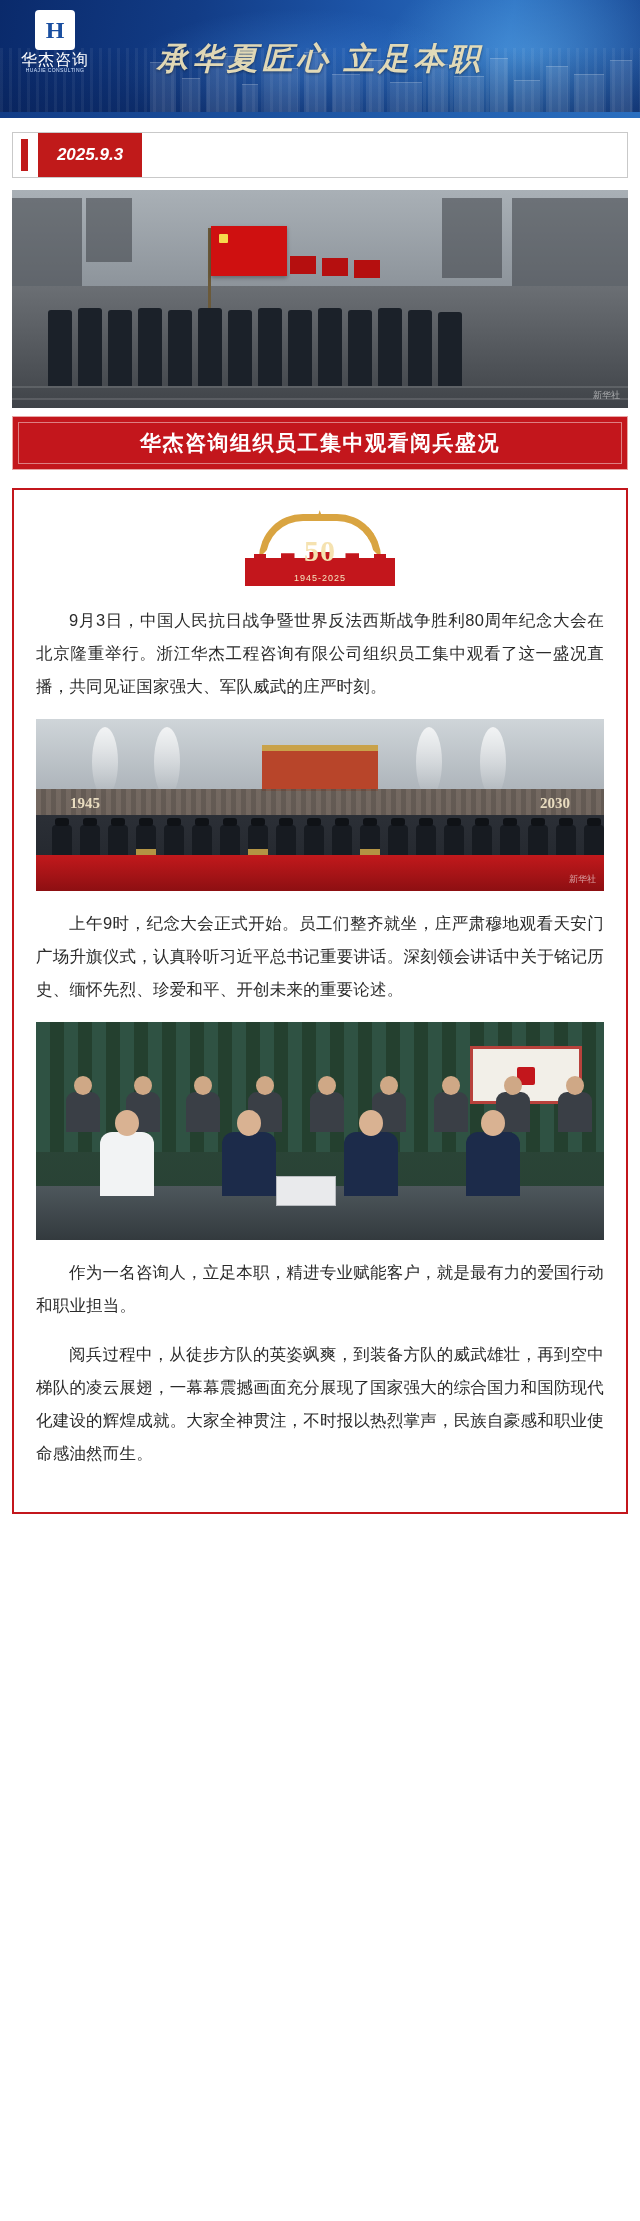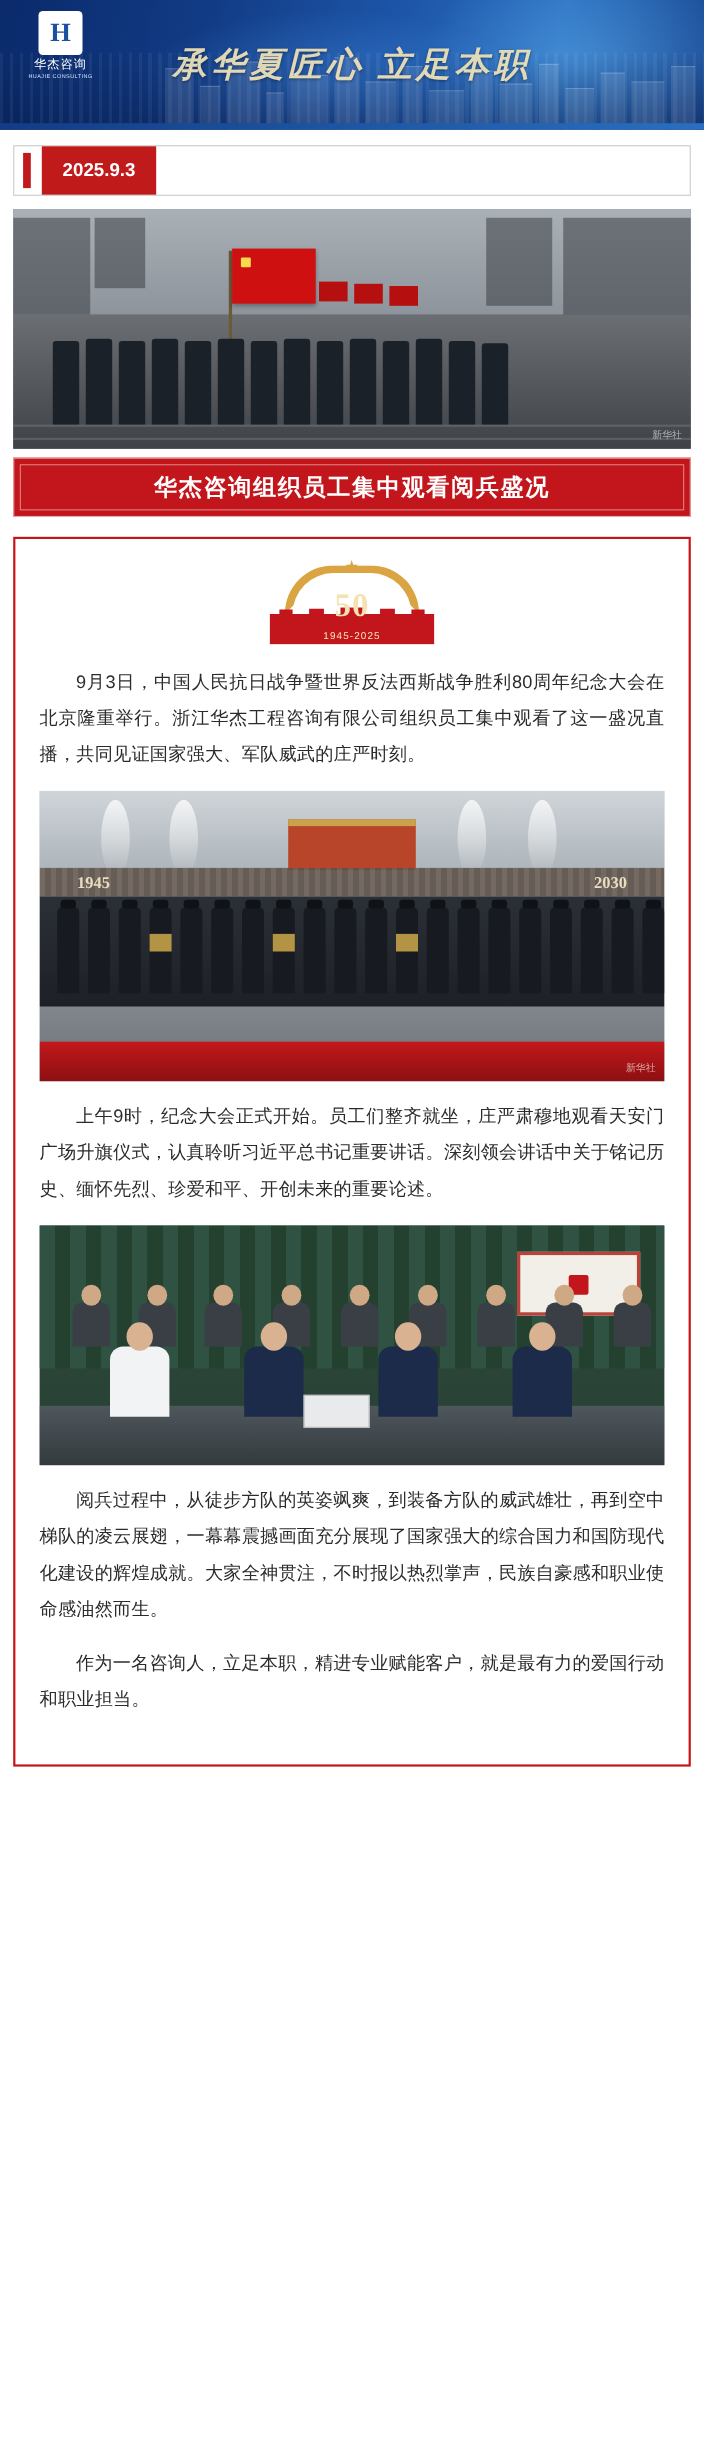--- a/index.html
+++ b/index.html
@@ -46,21 +46,21 @@
     background: #ffffff;
     border-radius: 4px;
     position: relative;
     display:flex; align-items:center; justify-content:center;
   }
   .logo-mark span {
     font-size: 24px; font-weight: bold; color: #1b4fa0;
     font-family: "Liberation Serif", serif; line-height: 1;
   }
   .logo-cn {
-    font-size: 11px; color: #fff; letter-spacing: 1px; line-height: 13px;
+    font-size: 16px; color: #fff; letter-spacing: 1px; line-height: 13px;
     font-family: "Liberation Sans", sans-serif;
   }
   .logo-en {
     font-size: 5px; color: #cfe2ff; letter-spacing: 0.4px; line-height: 8px;
   }
   .banner-slogan {
     position: absolute; left: 40px; top: 38px; width: 560px; z-index: 4;
     font-family: "Liberation Serif", serif;
     font-size: 31px; letter-spacing: 4px;
     color: #f0e3b8;
@@ -87,21 +87,21 @@
   .titlebar .accent {
     width: 7px; background: #c01a1a; margin: 6px 10px 6px 8px;
   }
   .titlebar .t-text {
     flex: 1; display: flex; align-items: center;
     font-size: 19px; font-weight: bold; letter-spacing: 1px; color: #111;
   }
   .titlebar .t-date {
     background: #c01a1a; color: #fff;
     display: flex; align-items: center; justify-content: center;
-    font-size: 17px; font-weight: bold; 
+    font-size: 17px; font-weight: bold; font-style: italic;
     padding: 0 12px; min-width: 104px;
   }
 
   
   .hero-wrap { margin: 12px 12px 0 12px; }
   .hero {
     position: relative; width: 616px; height: 218px; overflow: hidden;
     background: linear-gradient(180deg,#8e9399 0%, #6f7479 45%, #4e5257 100%);
   }
   .hero .sky { position:absolute; left:0; top:0; width:616px; height:96px;
@@ -199,21 +199,21 @@
     color: #2b2b2b;
     text-align: justify;
     margin-bottom: 16px;
     letter-spacing: 0.2px;
   }
   p.indent { text-indent: 2em; }
 
   
   .photo { width: 100%; position: relative; overflow: hidden; margin: 4px 0 16px; }
 
-  .photo.p1 { height: 264px; background: linear-gradient(180deg,#b9bfc4 0%, #9aa1a7 40%, #6d7277 100%); text-align: right; }
+  .photo.p1 { height: 172px; background: linear-gradient(180deg,#b9bfc4 0%, #9aa1a7 40%, #6d7277 100%); text-align: right; }
   .p1 .skyline2 { position:absolute; left:0; top:0; width:100%; height:70px;
     background: linear-gradient(180deg,#cfd5d9,#aeb5bb); }
   .p1 .gate { position:absolute; left:50%; margin-left:-58px; top:26px; width:116px; height:46px;
     background:#b8452a; border-top:6px solid #c9a24a; }
   .p1 .smoke { position:absolute; top:8px; width:26px; height:70px;
     background: linear-gradient(180deg, rgba(255,255,255,0.75), rgba(255,255,255,0)); border-radius:50%; }
   .p1 .crowd { position:absolute; left:0; top:70px; width:100%; height:26px;
     background: repeating-linear-gradient(90deg,#6d5f55 0 5px,#5b4f46 5px 10px); opacity:0.85; }
   .p1 .y1945, .p1 .y2025 { position:absolute; top:76px; font-size:15px; font-weight:bold;
     color:#e9dcc0; font-family:"Liberation Serif", serif; }
@@ -425,18 +425,18 @@
         </div>
       <div class="person" style="left:308px;">
           <div class="head"></div>
         </div>
       <div class="person" style="left:430px;">
           <div class="head"></div>
         </div>
       <div class="laptop" style="left:240px;"></div>
     </div>
 
+    <p class="body indent">作为一名咨询人，立足本职，精进专业赋能客户，就是最有力的爱国行动和职业担当。</p>
     <p class="body indent">阅兵过程中，从徒步方队的英姿飒爽，到装备方队的威武雄壮，再到空中梯队的凌云展翅，一幕幕震撼画面充分展现了国家强大的综合国力和国防现代化建设的辉煌成就。大家全神贯注，不时报以热烈掌声，民族自豪感和职业使命感油然而生。</p>
-    <p class="body indent">作为一名咨询人，立足本职，精进专业赋能客户，就是最有力的爱国行动和职业担当。</p>
 
   </div>
 
 </div>
 
 </body></html>

